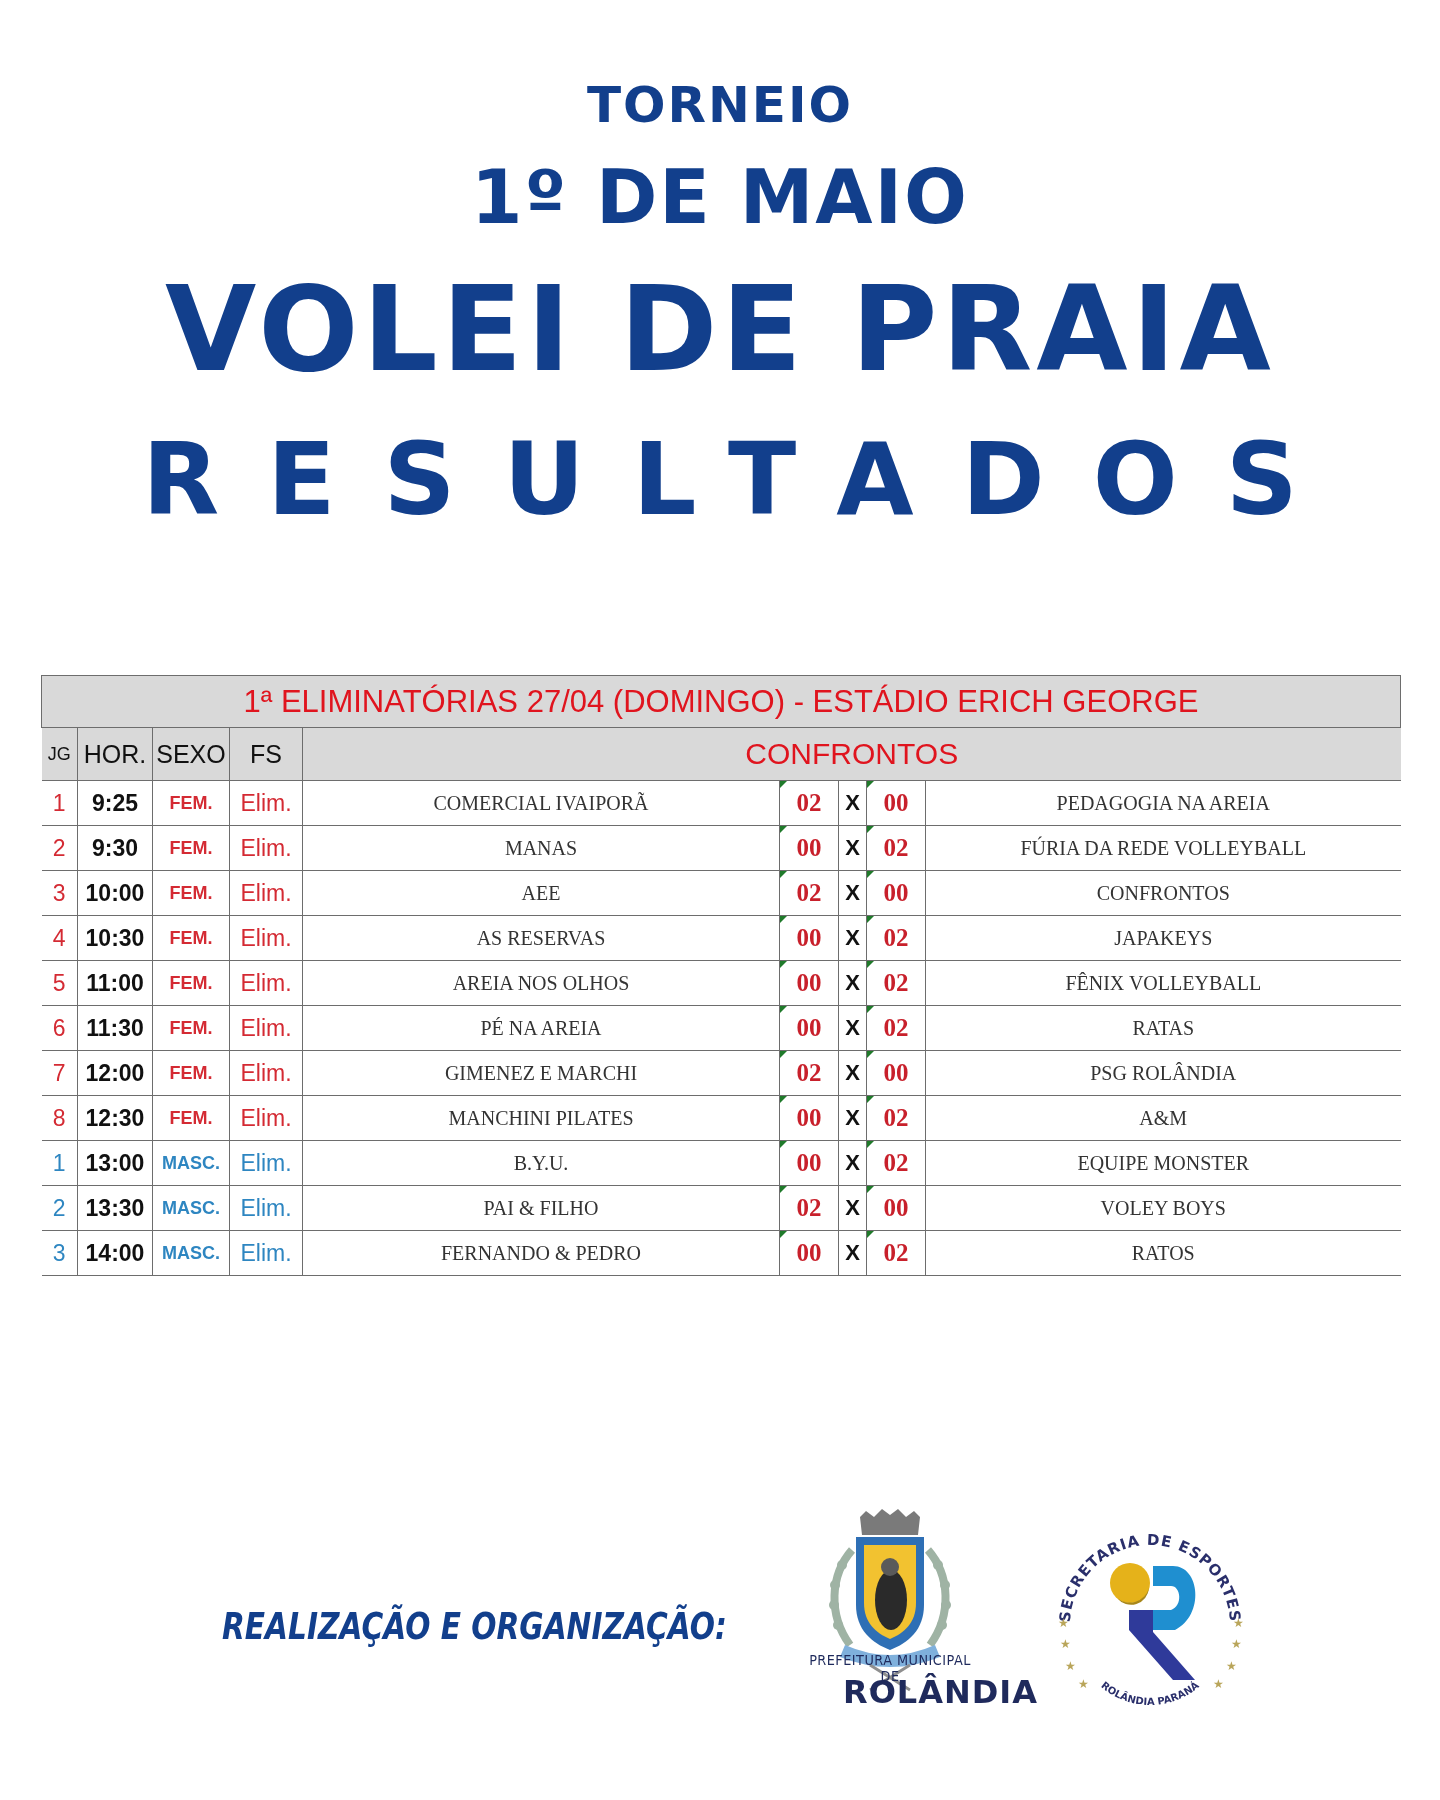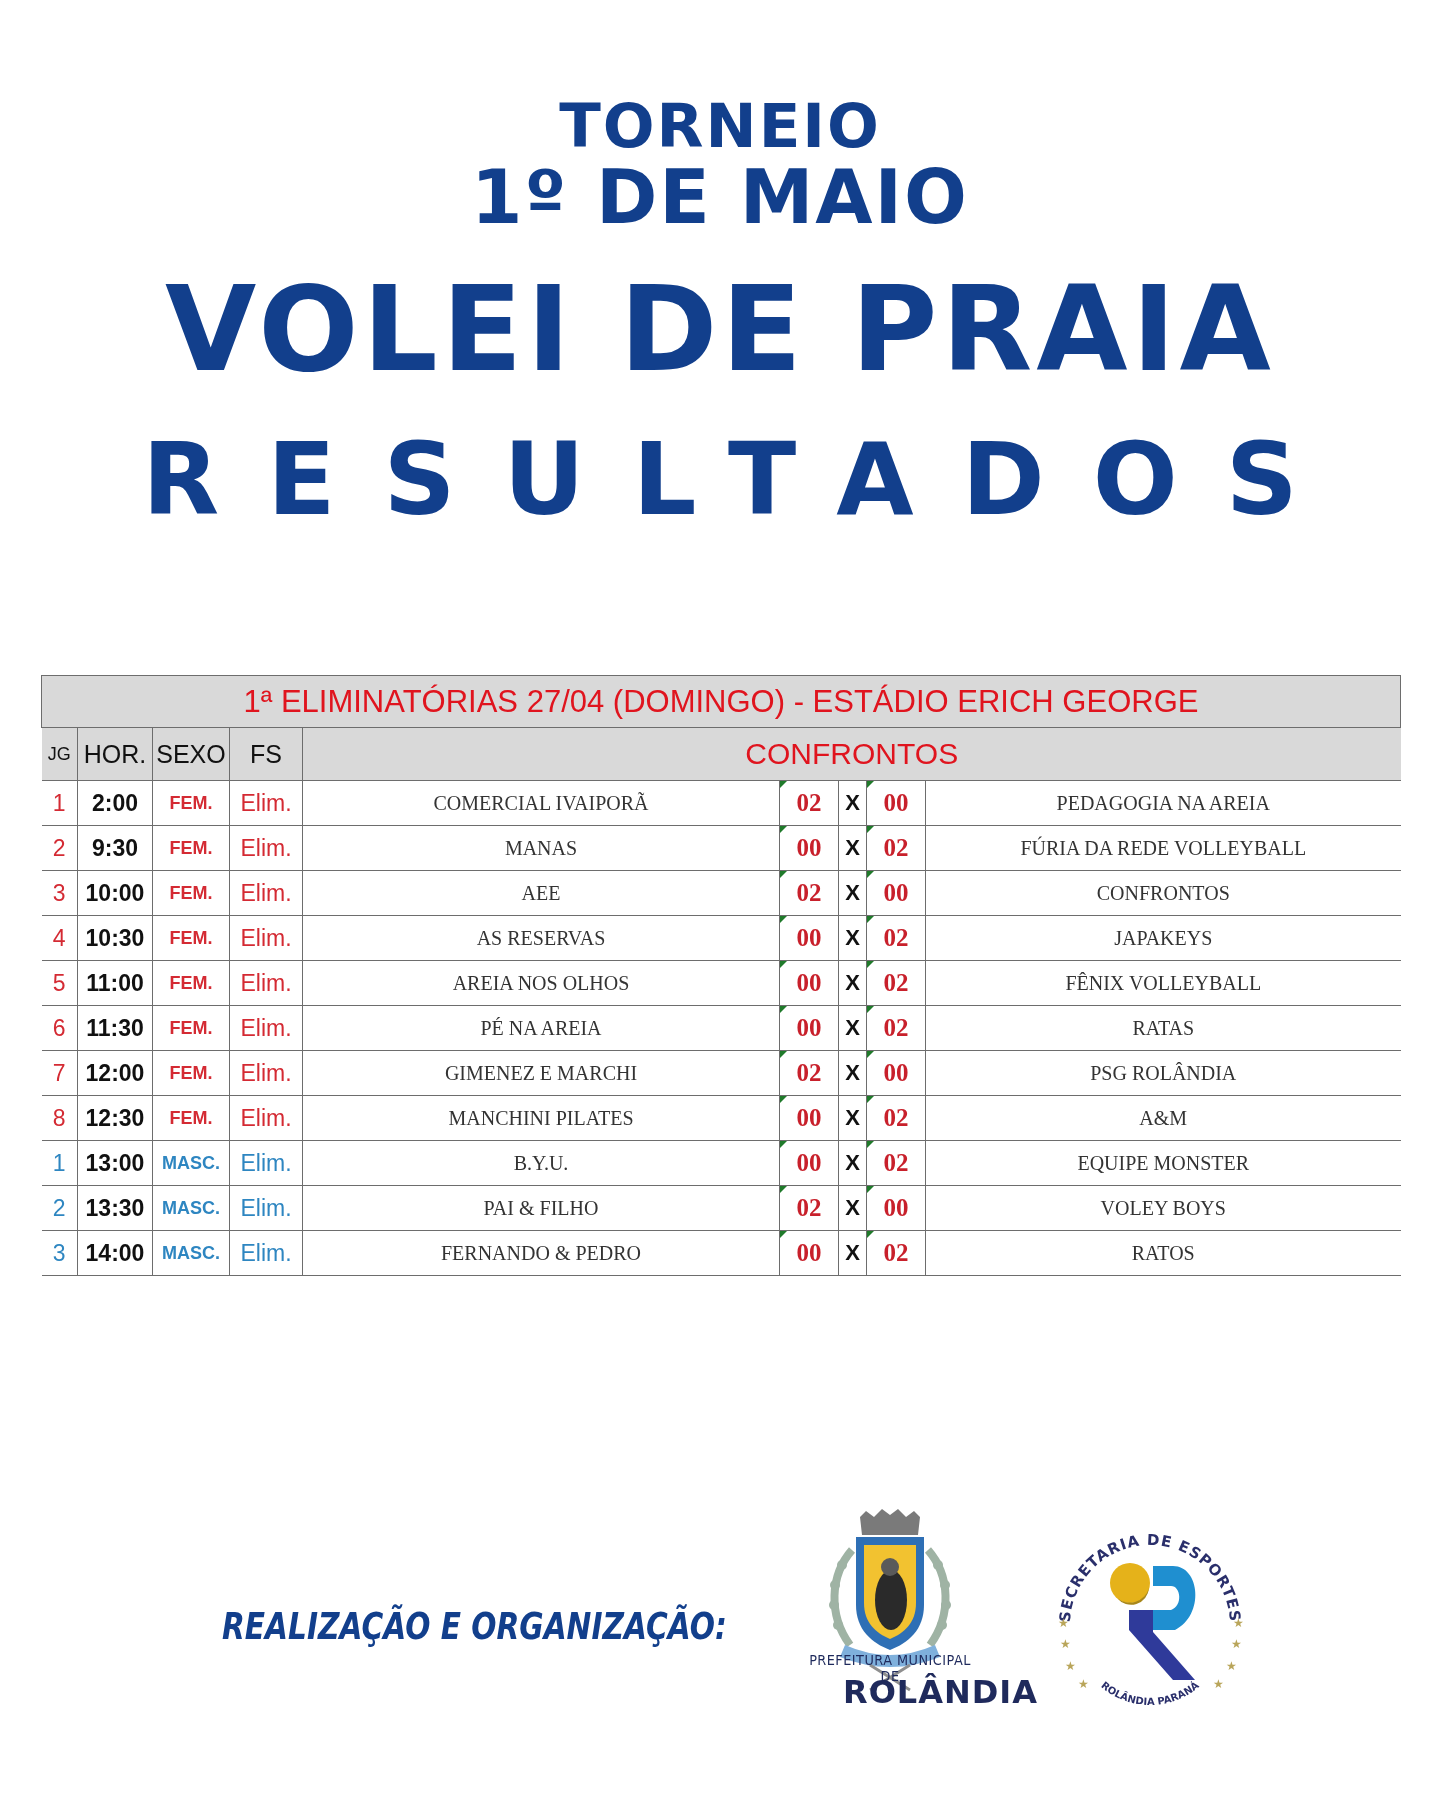--- a/index.html
+++ b/index.html
@@ -1,18 +1,18 @@
 <!DOCTYPE html>
 <html><head>
 <meta charset="utf-8">
 <style>
   html, body { margin:0; padding:0; background:#ffffff; }
   body { width:1440px; height:1800px; position:relative; overflow:hidden; font-family:"Liberation Sans", sans-serif; }
   .title { position:absolute; left:0; width:1440px; text-align:center; color:#123f8c; font-family:"DejaVu Sans", sans-serif; font-weight:bold; line-height:1; }
-  #t1 { top:95px; font-size:61px; letter-spacing:2px; }
+  #t1 { top:80px; font-size:50px; letter-spacing:2px; }
   #t2 { top:160px; font-size:74px; letter-spacing:2px; }
   #t3 { top:270px; font-size:118px; letter-spacing:4px; }
   #t4 { top:430px; font-size:100px; letter-spacing:48px; padding-left:48px; box-sizing:border-box; }
 
   table.res { position:absolute; left:41px; top:675px; width:1359px; border-collapse:collapse; table-layout:fixed; }
   table.res td, table.res th { padding:0; border:1.5px solid #6d6d6d; text-align:center; vertical-align:middle; overflow:hidden; white-space:nowrap; }
   .band td { background:#d9d9d9; height:51px; color:#e0141e; font-weight:normal; font-size:31px; border-left:none; border-right:none; border-top:none; border-bottom:2.5px solid #222; }
   .hdr th { background:#d9d9d9; height:52px; font-size:25px; font-weight:normal; color:#111; border-color:#222; border-bottom:2.5px solid #222; }
   .hdr th.jg { font-size:18px; }
   .hdr th.conf { color:#e0141e; font-size:30px; border-right:none; }
@@ -65,21 +65,21 @@
     </tr>
     <tr class="hdr">
       <th class="jg first">JG</th>
       <th>HOR.</th>
       <th>SEXO</th>
       <th>FS</th>
       <th class="conf" colspan="5">CONFRONTOS</th>
     </tr>
   <tr class="row">
         <td class="jg first fem"><span>1</span></td>
-        <td class="hor"><span>2:00</span></td>
+        <td class="hor"><span>9:25</span></td>
         <td class="sexo fem"><span>FEM.</span></td>
         <td class="fs fem"><span>Elim.</span></td>
         <td class="team"><span>COMERCIAL IVAIPORÃ</span></td>
         <td class="score"><span class="flag"></span><span>02</span></td>
         <td class="vs"><span>X</span></td>
         <td class="score"><span class="flag"></span><span>00</span></td>
         <td class="team last"><span>PEDAGOGIA NA AREIA</span></td>
       </tr>
       <tr class="row">
         <td class="jg first fem"><span>2</span></td>

